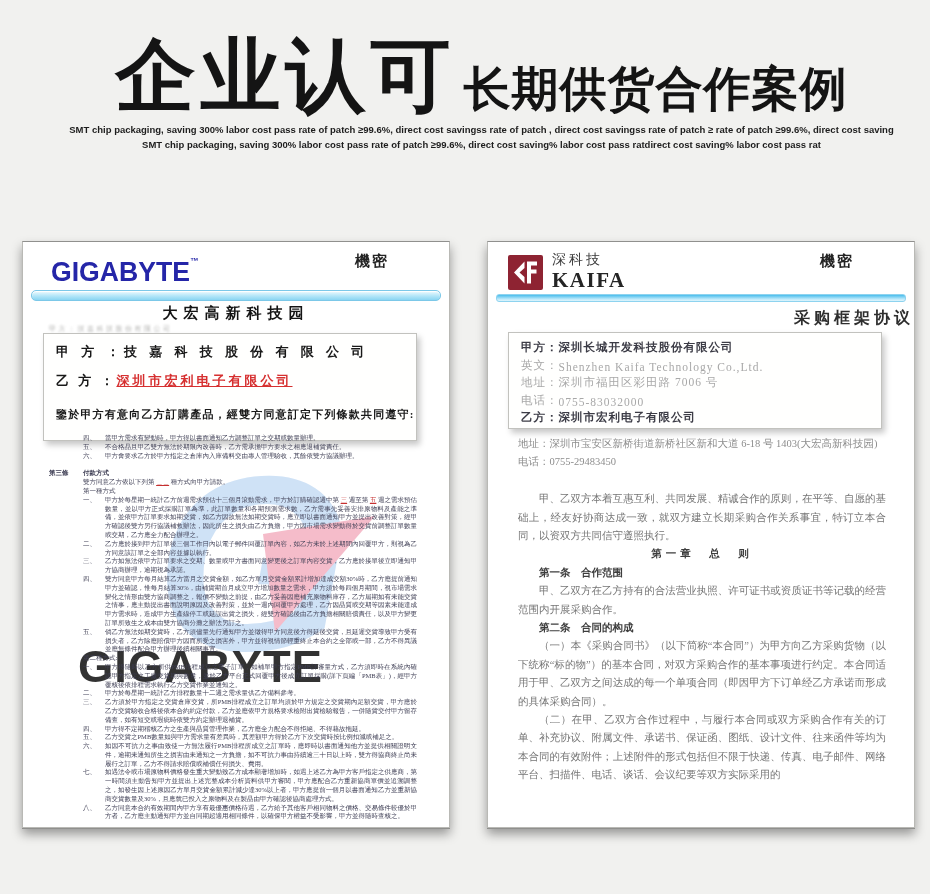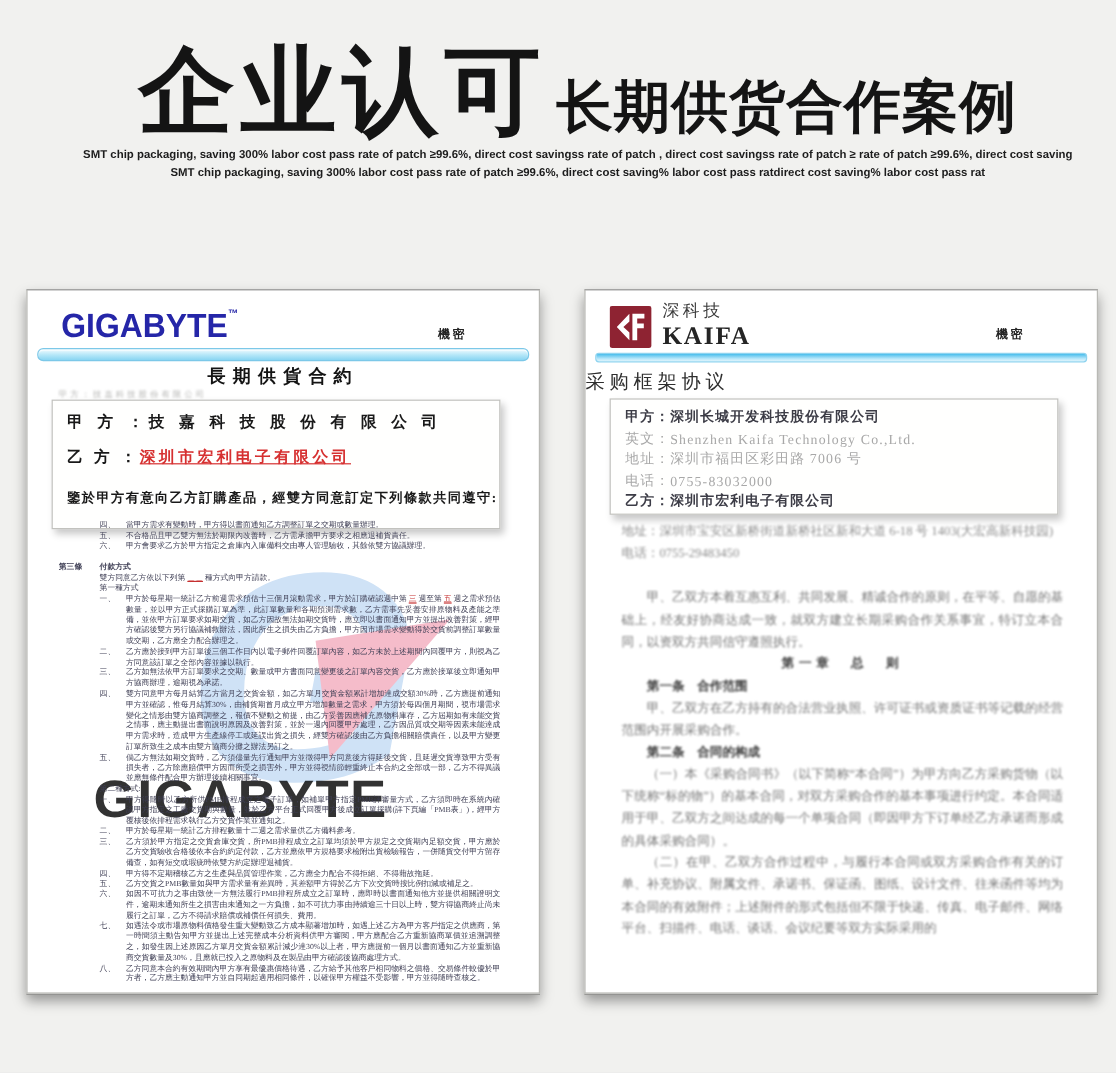--- a/index.html
+++ b/index.html
@@ -16,22 +16,22 @@
   .tag1{top:124px;}
   .tag2{top:139px;}
 
   
   .page{position:absolute;top:241px;width:426px;height:585px;background:#ffffff;
         border:1px solid #b9b9b5;border-top-color:#90908e;
         box-shadow:0 1px 0 #8f8f8d,0 6px 10px rgba(0,0,0,0.38);}
   .page-left{left:22px;}
   .page-right{left:487px;}
 
-  .conf{position:absolute;top:10px;right:60px;font-size:10px;font-weight:700;color:#242424;
-        letter-spacing:2px;filter:blur(0.4px);font-family:"Liberation Serif",serif;margin-top:20px;}
+  .conf{position:absolute;top:10px;right:60px;font-size:15px;font-weight:700;color:#242424;
+        letter-spacing:2px;filter:blur(0.4px);font-family:"Liberation Serif",serif;}
 
   
   .gb-logo{position:absolute;left:28px;top:14px;font-weight:800;font-size:28px;color:var(--gigabyte-blue);
            transform:scaleX(.95);transform-origin:left;letter-spacing:0;}
   .gb-tm{font-size:9px;vertical-align:top;font-weight:700;}
   .gloss-bar{position:absolute;left:8px;right:8px;top:48px;height:9px;border-radius:5px;
              background:linear-gradient(#f0fbff,#b3e6f8 55%,#8ad5f2);
              border:1px solid #7cc8e8;box-shadow:inset 0 1px 1px #ffffff;}
   .doc-title-left{position:absolute;top:62px;left:0;right:0;text-align:center;
                   font-family:"Liberation Serif",serif;font-weight:700;font-size:15px;
@@ -68,22 +68,22 @@
   .b-gap{height:9px;}
   .b-red{color:#c53030;text-decoration:underline;}
 
   
   .kaifa-logo{position:absolute;left:20px;top:10px;display:flex;gap:9px;align-items:center;}
   .kaifa-names{display:flex;flex-direction:column;line-height:1.15;}
   .kaifa-cn{font-size:14px;color:#3a3a3a;letter-spacing:3px;font-family:"Liberation Serif",serif;}
   .kaifa-en{font-weight:700;font-size:21px;font-family:"Liberation Serif",serif;color:#252525;letter-spacing:1.5px;}
   .gloss-bar-right{position:absolute;left:8px;right:8px;top:52px;height:6px;border-radius:3px;
                    background:linear-gradient(#49bdec,#bfeafb 70%,#def4fc);border:1px solid #8ed3ef;}
-  .doc-title-right{position:absolute;top:66px;left:0;right:0;text-align:left;
-                   font-family:"Liberation Serif",serif;font-weight:400;font-size:16px;
+  .doc-title-right{position:absolute;top:66px;left:0;right:0;text-align:right;
+                   font-family:"Liberation Serif",serif;font-weight:700;font-size:16px;
                    letter-spacing:4px;color:#2e2e2e;filter:blur(.4px);}
   .callout-right{left:20px;top:90px;width:374px;height:97px;padding:5px 12px;}
   .kb-line{display:flex;height:17.4px;align-items:flex-end;font-family:"Liberation Serif",serif;
            font-size:11.5px;letter-spacing:1px;}
   .kb-dark{color:#3c3c46;filter:blur(.35px);font-weight:600;}
   .kb-faded{color:#a8a8a8;filter:blur(.6px);}
 
   
   .right-body{position:absolute;left:30px;right:28px;top:193px;bottom:4px;overflow:hidden;
               font-family:"Liberation Serif",serif;font-size:10.5px;line-height:18.4px;
@@ -105,21 +105,21 @@
   </div>
   <div class="hdr-tagline tag1">SMT chip packaging, saving 300% labor cost   pass rate of patch ≥99.6%, direct cost savingss rate of patch  , direct cost savingss rate of patch ≥ rate of patch ≥99.6%, direct cost saving</div>
   <div class="hdr-tagline tag2">SMT chip packaging, saving 300% labor cost   pass rate of patch ≥99.6%, direct cost saving% labor cost   pass ratdirect cost saving% labor cost   pass rat</div>
 
   <div class="page page-left">
     <div class="gb-logo">
       <span>GIGABYTE</span><span class="gb-tm">™</span>
     </div>
     <div class="conf">機密</div>
     <div class="gloss-bar"></div>
-    <div class="doc-title-left">長期供貨合約</div>
+    <div class="doc-title-left">大宏高新科技园</div>
     <div class="ghost-line">甲方：技嘉科技股份有限公司</div>
 
     <div class="callout callout-left">
       <div class="cl-line cl-1">
         <span>甲 方 ：</span><span>技 嘉 科 技 股 份 有 限 公 司</span>
       </div>
       <div class="cl-line cl-2">
         <span>乙 方 ：</span><span class="red-name">深圳市宏利电子有限公司</span>
       </div>
       <div class="cl-line cl-3">鑒於甲方有意向乙方訂購產品，經雙方同意訂定下列條款共同遵守:</div>

